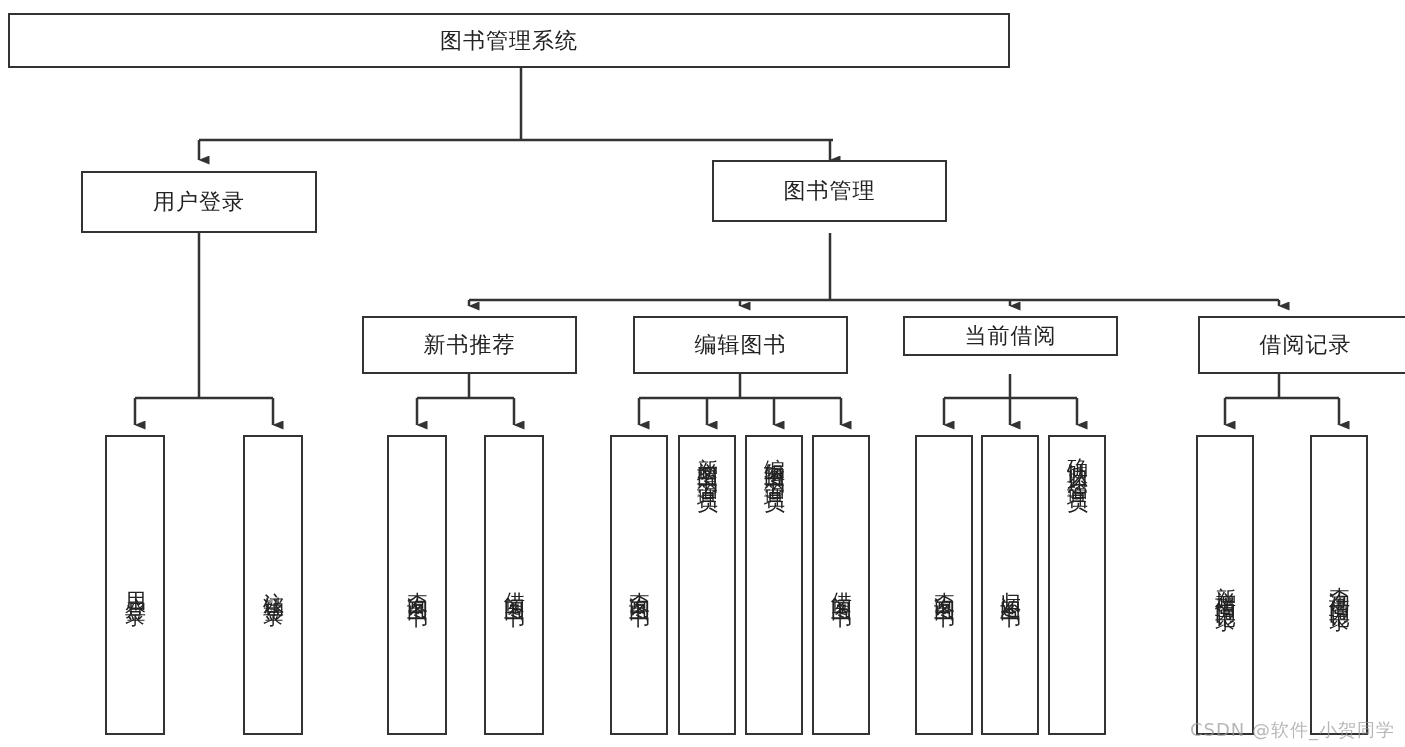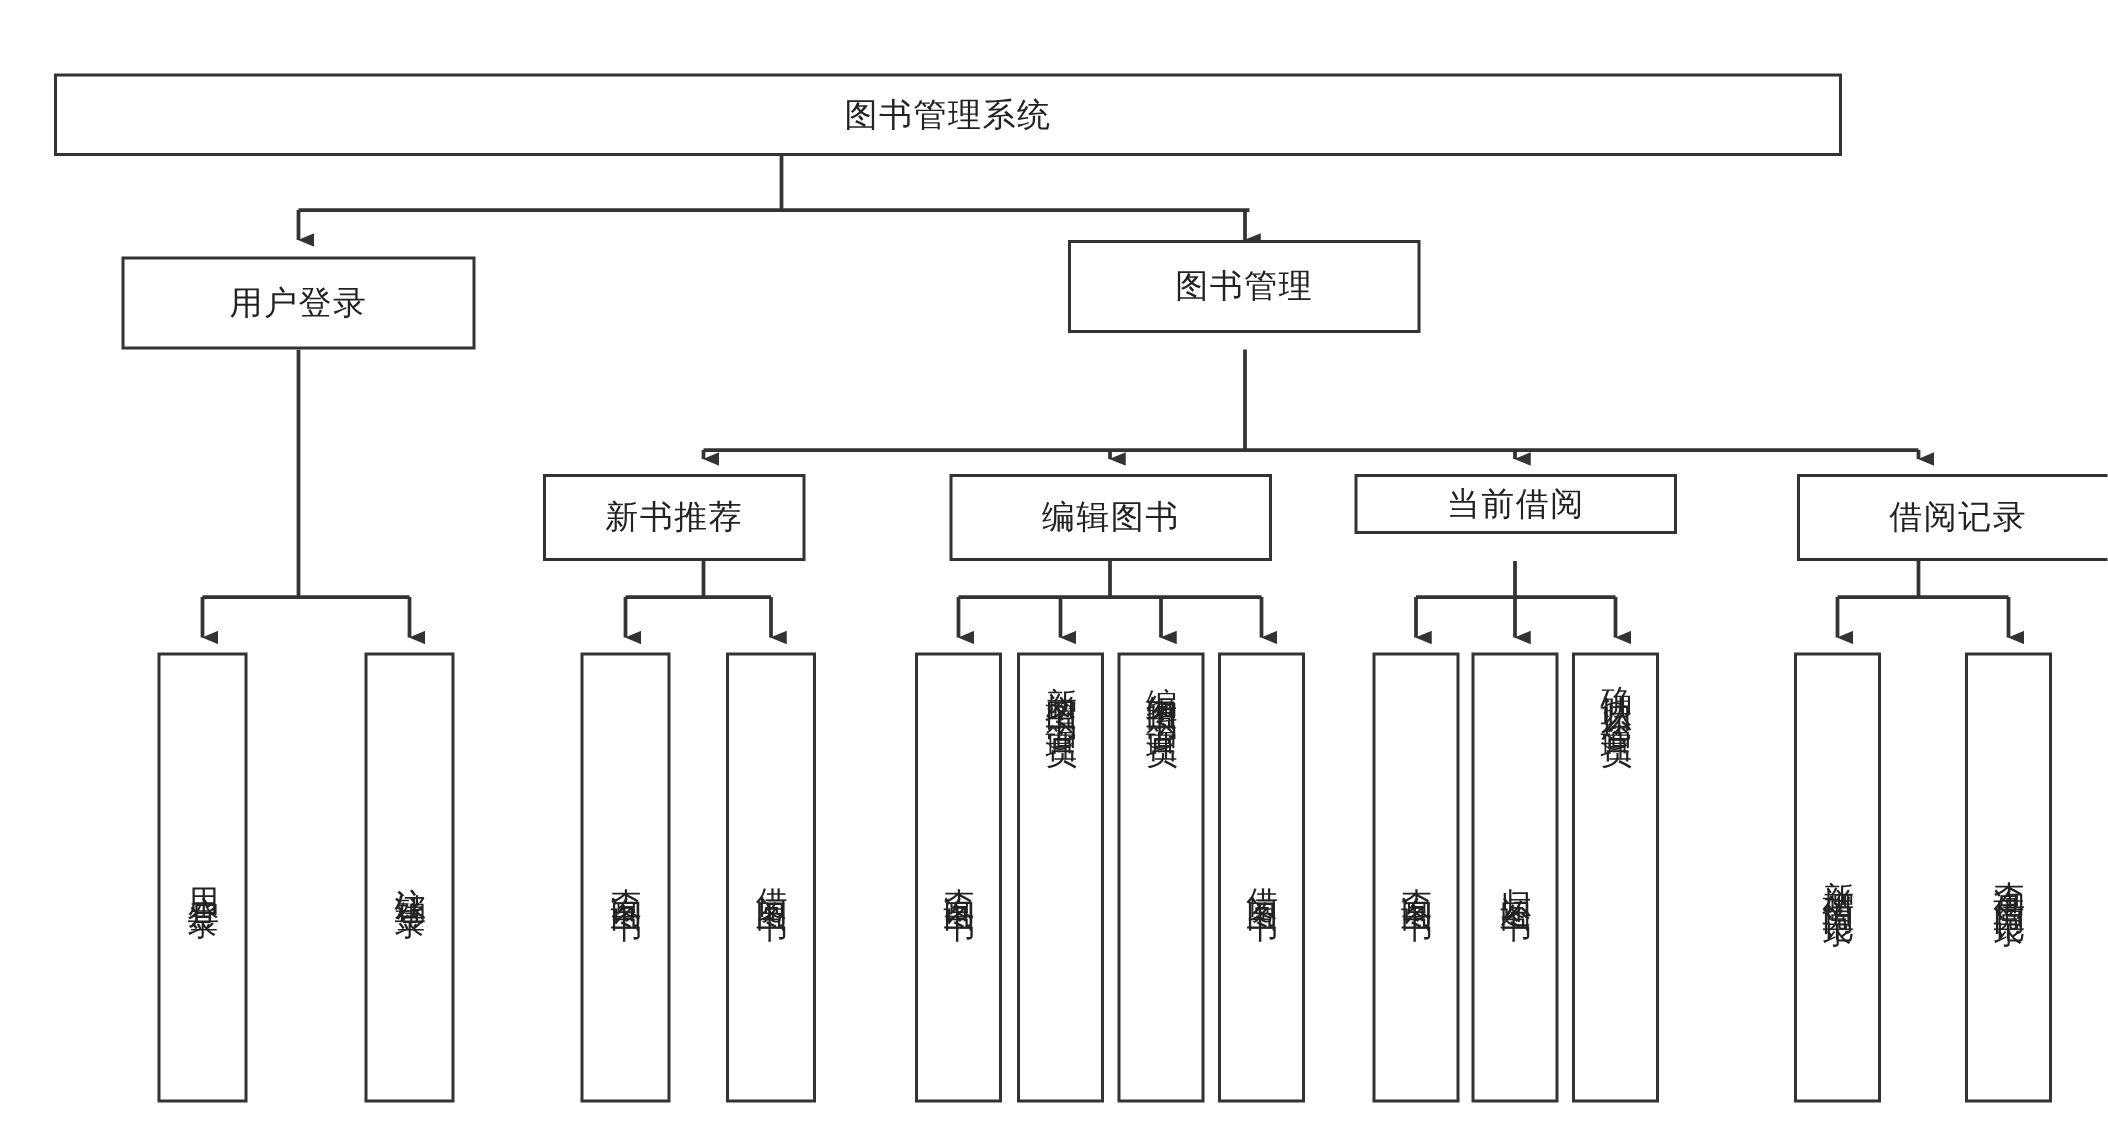--- a/index.html
+++ b/index.html
@@ -99,38 +99,39 @@
       <path d="M1010,398 L1010,425" marker-end="url(#arrowhead)"></path>
       <path d="M1077,398 L1077,425" marker-end="url(#arrowhead)"></path>
 
       <path d="M1279,374 L1279,398"></path>
       <path d="M1225,398 L1339,398"></path>
       <path d="M1225,398 L1225,425" marker-end="url(#arrowhead)"></path>
       <path d="M1339,398 L1339,425" marker-end="url(#arrowhead)"></path>
     </g>
   </svg>
 
-  <div class="node h" style="left: 36px; top: 13px; width: 1192px; height: 55px; margin-top: 36px;">图书管理系统</div>
+  <div class="node h" style="left: 8px; top: 13px; width: 1002px; height: 55px;">图书管理系统</div>
 
   <div class="node h" style="left: 81px; top: 171px; width: 236px; height: 62px;">用户登录</div>
   <div class="node h" style="left: 712px; top: 160px; width: 235px; height: 62px;">图书管理</div>
 
-  <div class="node h" style="left: 362px; top: 316px; width: 175px; height: 58px;">新书推荐</div>
+  <div class="node h" style="left: 362px; top: 316px; width: 215px; height: 58px;">新书推荐</div>
   <div class="node h" style="left: 633px; top: 316px; width: 215px; height: 58px;">编辑图书</div>
   <div class="node h" style="left: 903px; top: 316px; width: 215px; height: 40px;">当前借阅</div>
   <div class="node h" style="left: 1198px; top: 316px; width: 215px; height: 58px;">借阅记录</div>
 
   <div class="node v" style="left: 105px; top: 435px; width: 60px; height: 300px;">用户登录</div>
   <div class="node v" style="left: 243px; top: 435px; width: 60px; height: 300px;">注销登录</div>
   <div class="node v" style="left: 387px; top: 435px; width: 60px; height: 300px;">查询图书</div>
   <div class="node v" style="left: 484px; top: 435px; width: 60px; height: 300px;">借阅图书</div>
   <div class="node v" style="left: 610px; top: 435px; width: 58px; height: 300px;">查询图书</div>
   <div class="node v top" style="left: 678px; top: 435px; width: 58px; height: 300px;">新增图书（管理员）</div>
   <div class="node v top" style="left: 745px; top: 435px; width: 58px; height: 300px;">编辑图书（管理员）</div>
   <div class="node v" style="left: 812px; top: 435px; width: 58px; height: 300px;">借阅图书</div>
   <div class="node v" style="left: 915px; top: 435px; width: 58px; height: 300px;">查询图书</div>
   <div class="node v" style="left: 981px; top: 435px; width: 58px; height: 300px;">归还图书</div>
   <div class="node v top" style="left: 1048px; top: 435px; width: 58px; height: 300px;">确认归还（管理员）</div>
   <div class="node v" style="left: 1196px; top: 435px; width: 58px; height: 300px;">新增借阅记录</div>
   <div class="node v" style="left: 1310px; top: 435px; width: 58px; height: 300px;">查询借阅记录</div>
 
+  <div class="watermark" style="left: 1190px; top: 718px; color: rgb(156, 156, 156);">CSDN @软件_小贺同学</div>
 
 </div>
 
 </body></html>

